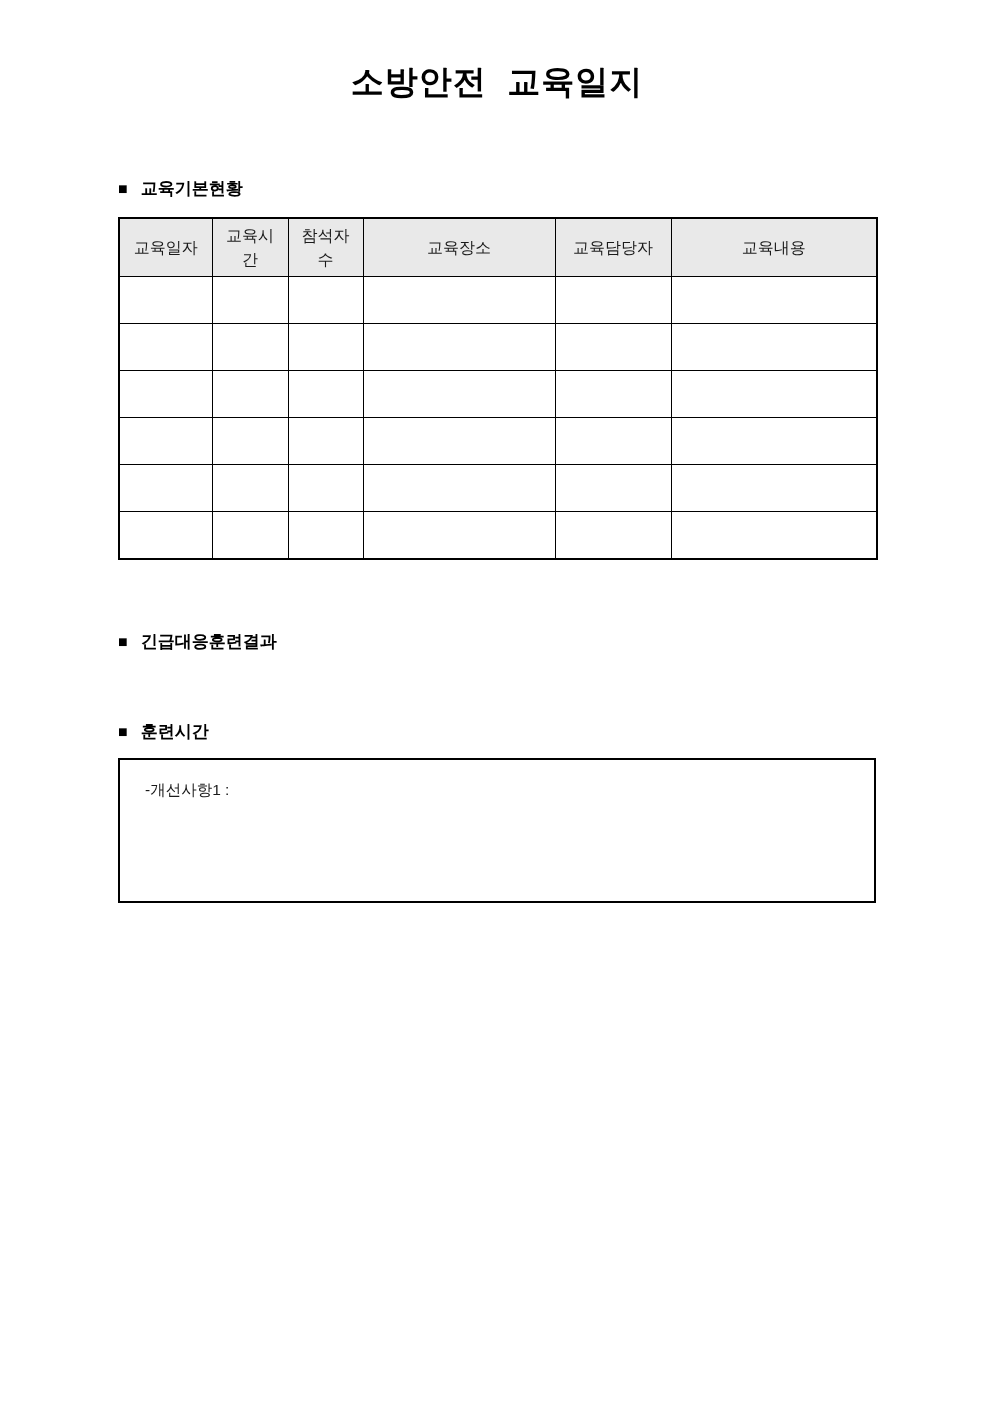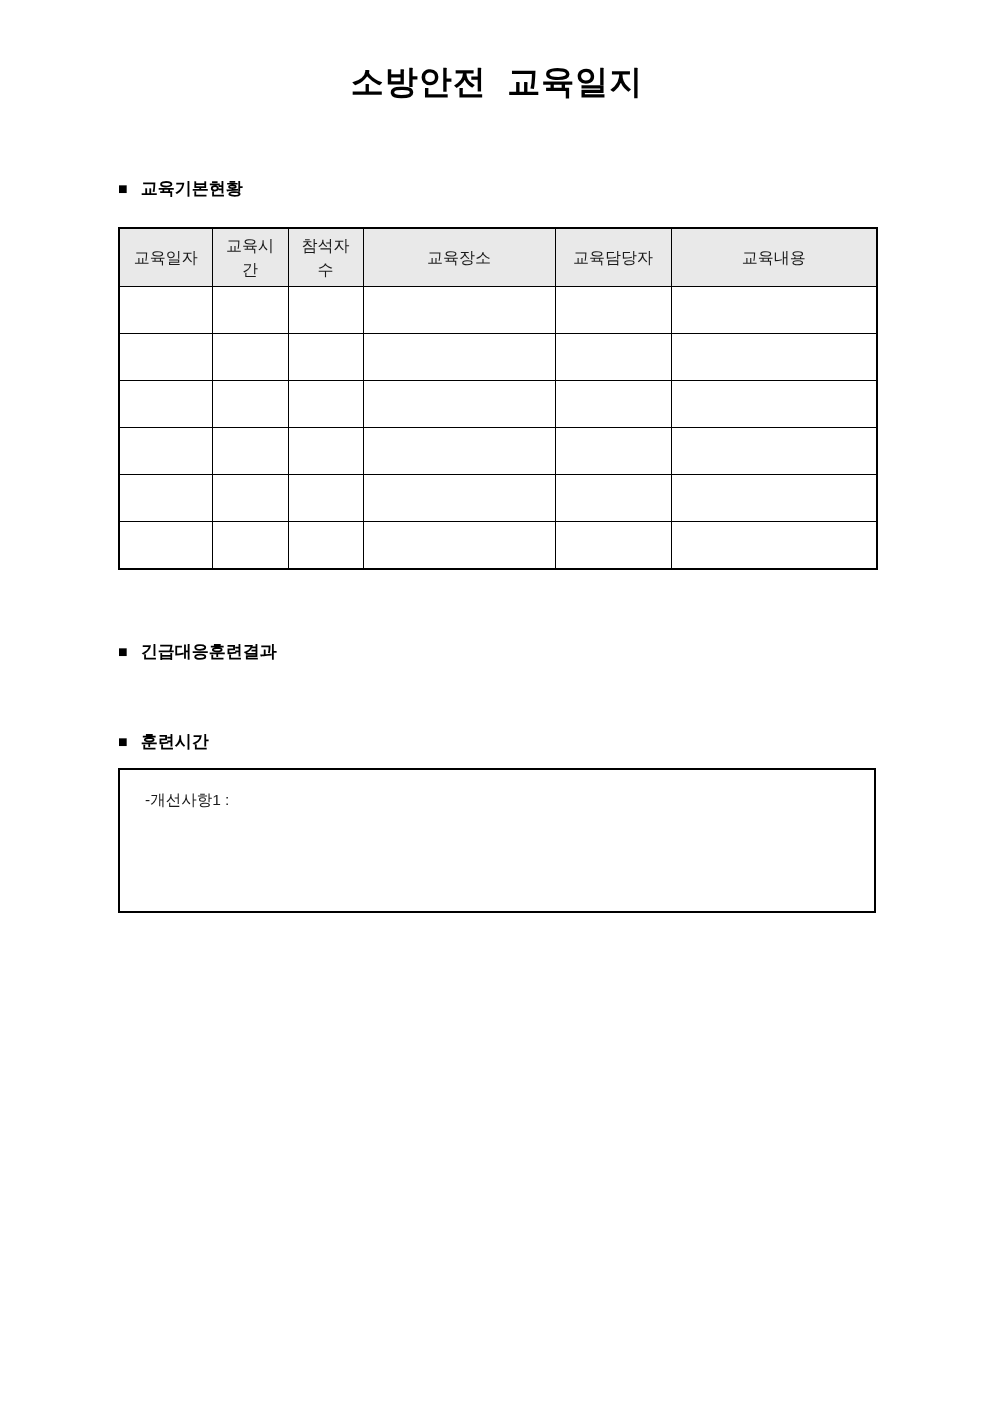--- a/index.html
+++ b/index.html
@@ -45,21 +45,21 @@
   .sec-heading.h-edu   { margin-top: 80px; }
   .sec-heading.h-train { margin-top: 72px; }
   .sec-heading.h-notes { margin-top: 70px; }
 
   table {
     border-collapse: collapse;
     table-layout: fixed;
     width: 758px;
     border: 2px solid #000000;
   }
-  .edu-table   { margin-top: 28px; padding-left: 24px; }
+  .edu-table   { margin-top: 18px; padding-left: 24px; }
   .train-table { margin-top: 16px; }
   th, td {
     border: 1px solid #000000;
     font-size: 16px;
     font-weight: 400;
     text-align: center;
     vertical-align: middle;
     padding: 0 8px;
     line-height: 24px;
     color: #1a1a1a;

